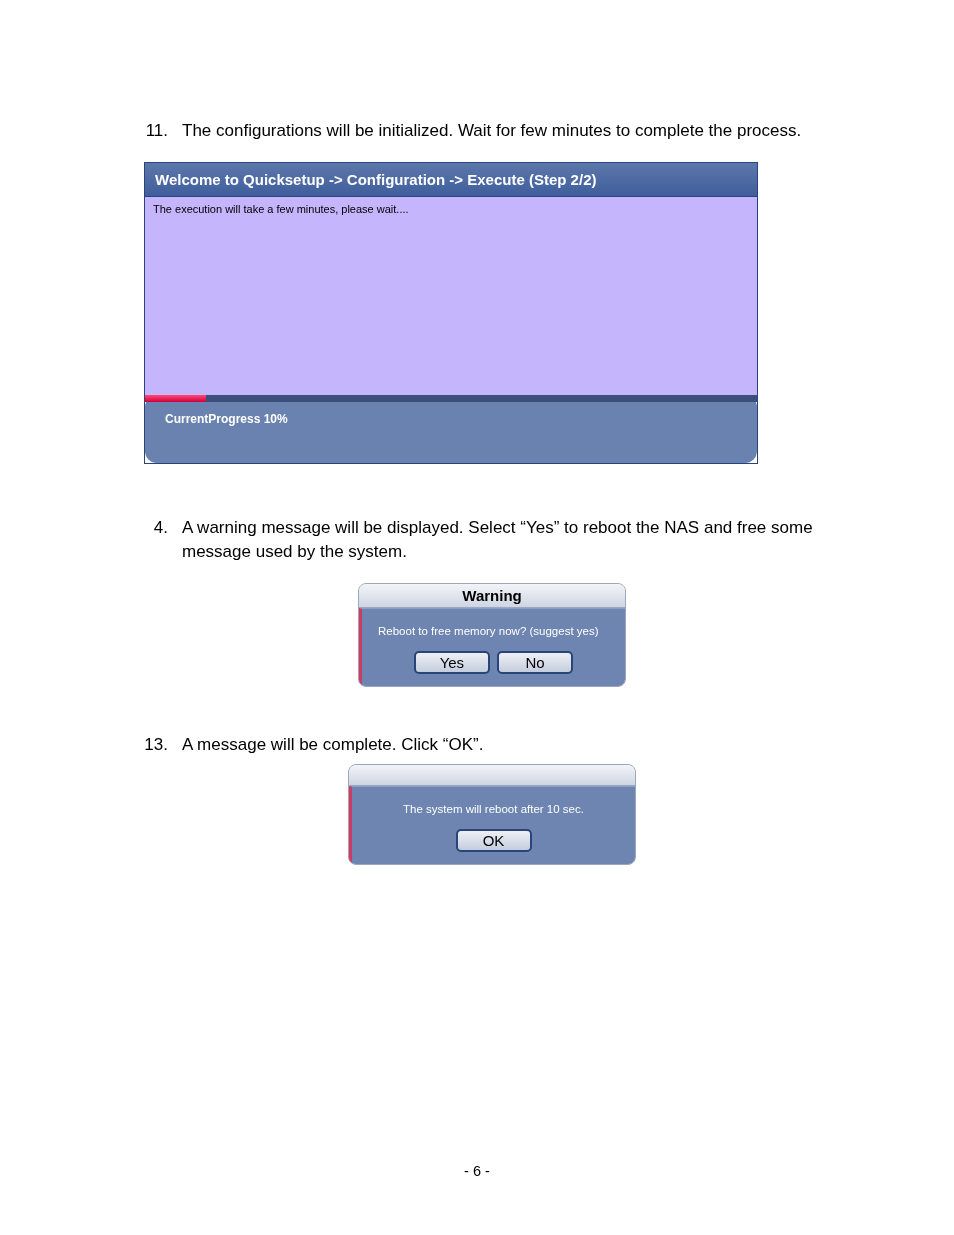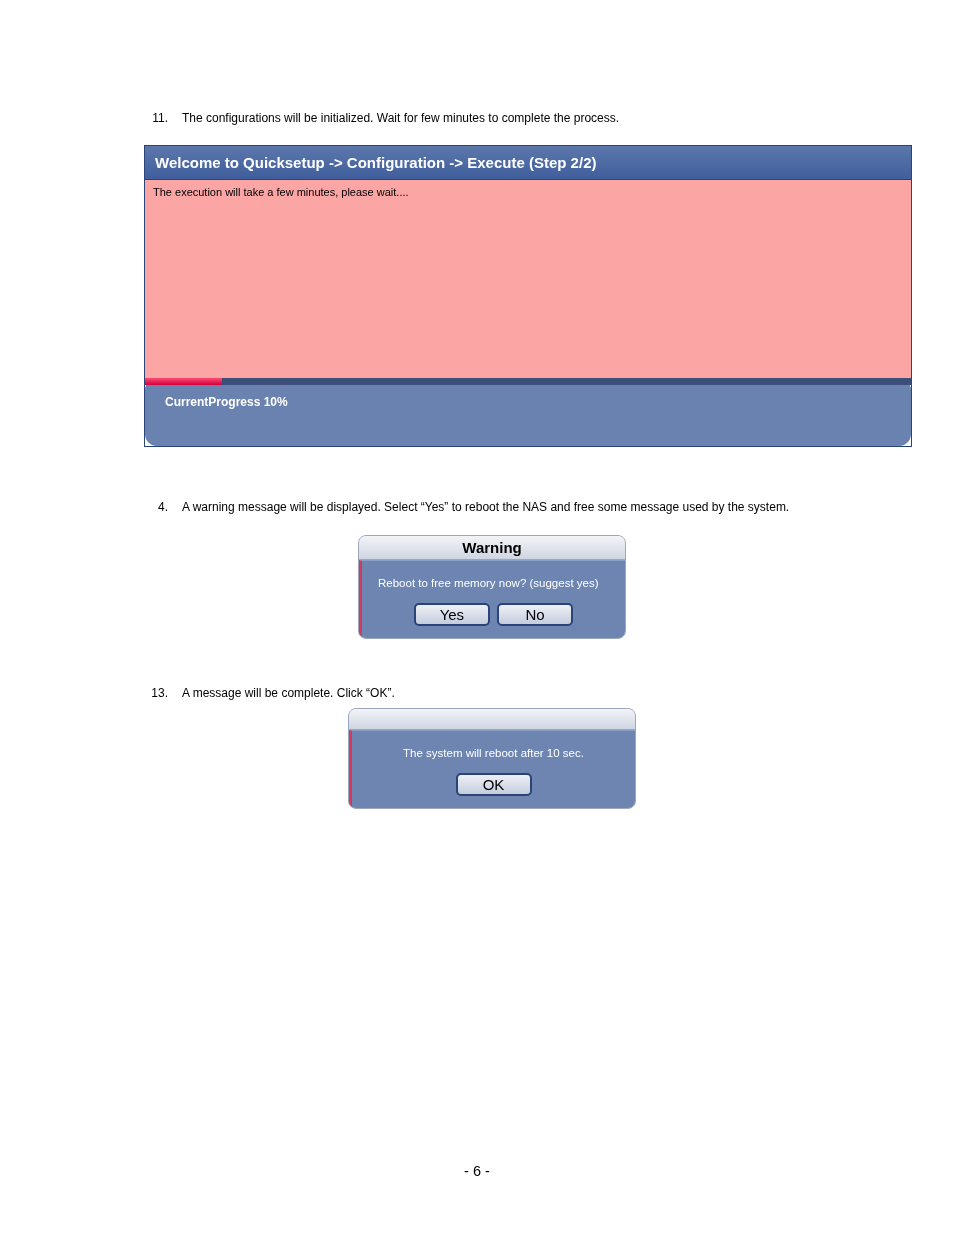--- a/index.html
+++ b/index.html
@@ -10,51 +10,52 @@
     color: #000;
     width: 954px;
     height: 1235px;
     position: relative;
   }
   .page {
     padding: 110px 100px 0 130px;
   }
   .step {
     display: flex;
-    font-size: 12px;
+    font-size: 17px;
     line-height: 1.45;
     margin-bottom: 18px;
+    margin-top: 9px;
   }
   .step-num {
     width: 38px;
     flex: 0 0 38px;
     text-align: right;
     padding-right: 14px;
   }
   .step-text {
     flex: 1;
   }
 
   
   .qs-panel {
     margin: 0 0 52px 14px;
-    width: 768px;
+    width: 614px;
     border: 1px solid #2a4478;
     box-sizing: border-box;
   }
   .qs-header {
     background: linear-gradient(#5c77ab, #3f5e9c);
     color: #fff;
     font-weight: bold;
     font-size: 15px;
     padding: 8px 10px;
     border-bottom: 1px solid #2a4478;
   }
   .qs-body {
-    background: #fca5a5;
+    background: #c4b5fd;
     color: #000;
     font-size: 11px;
     padding: 6px 8px;
     height: 186px;
   }
   .qs-footer {
     background: #6a82af;
     padding: 0 0 36px 0;
     position: relative;
     border-radius: 12px;

